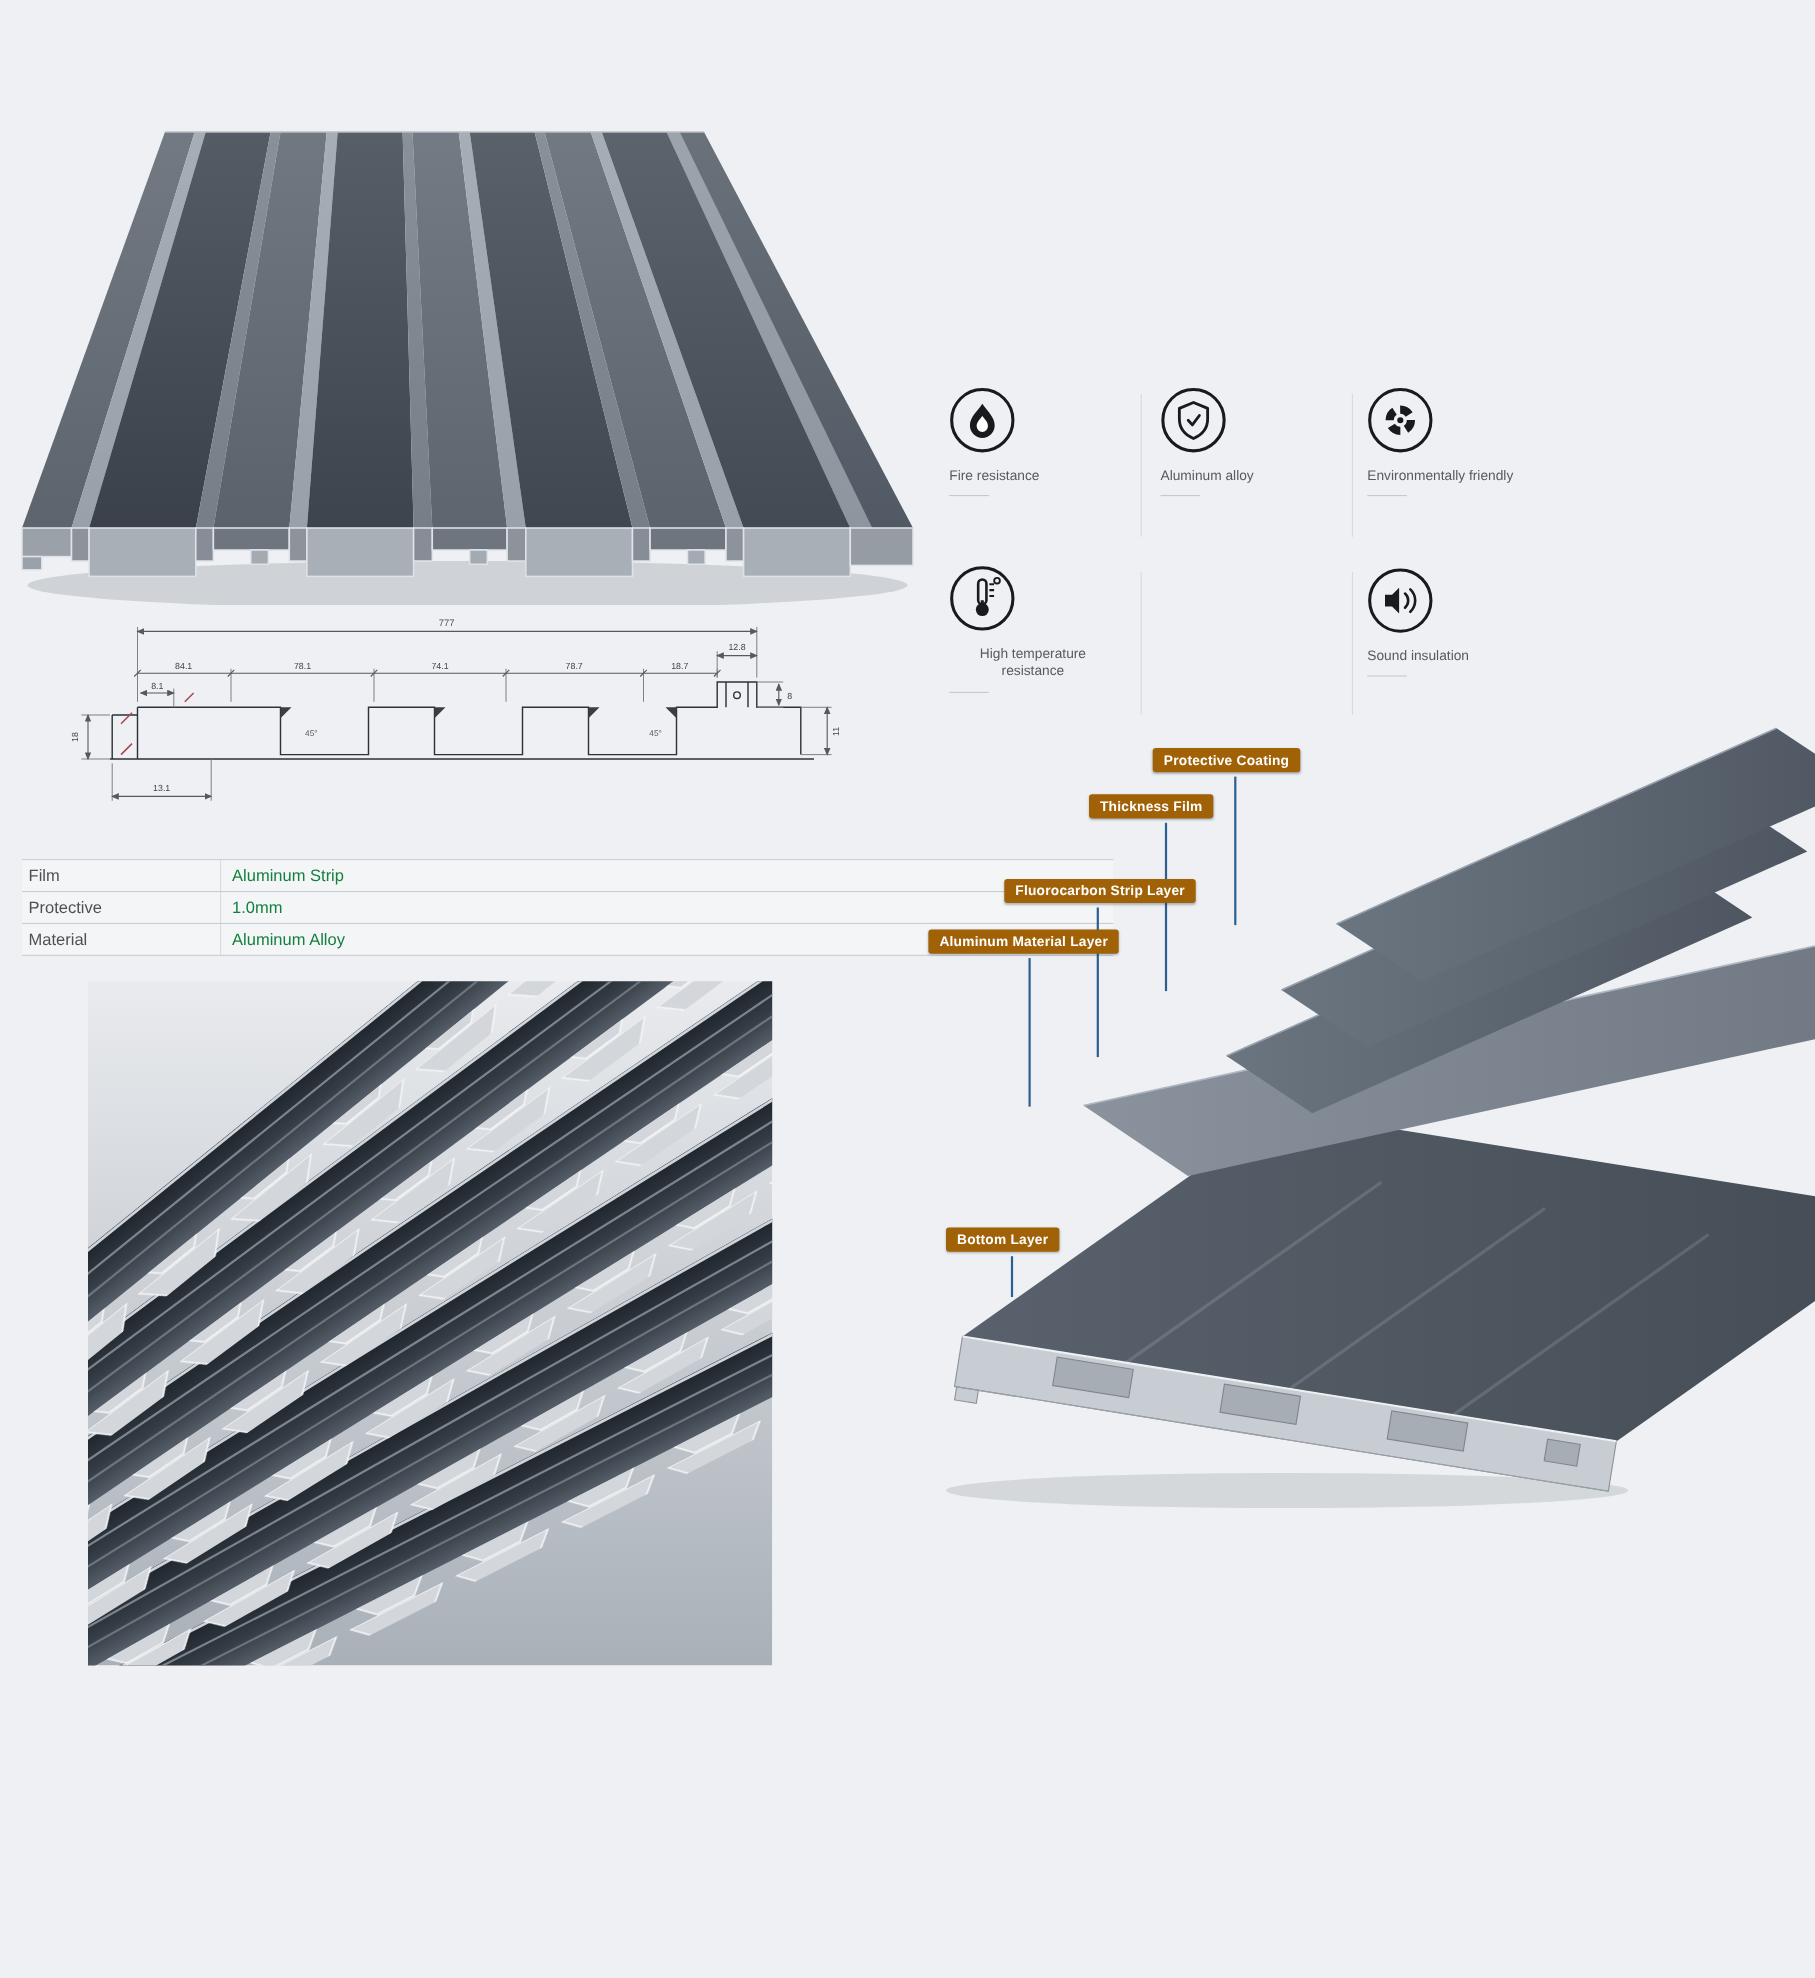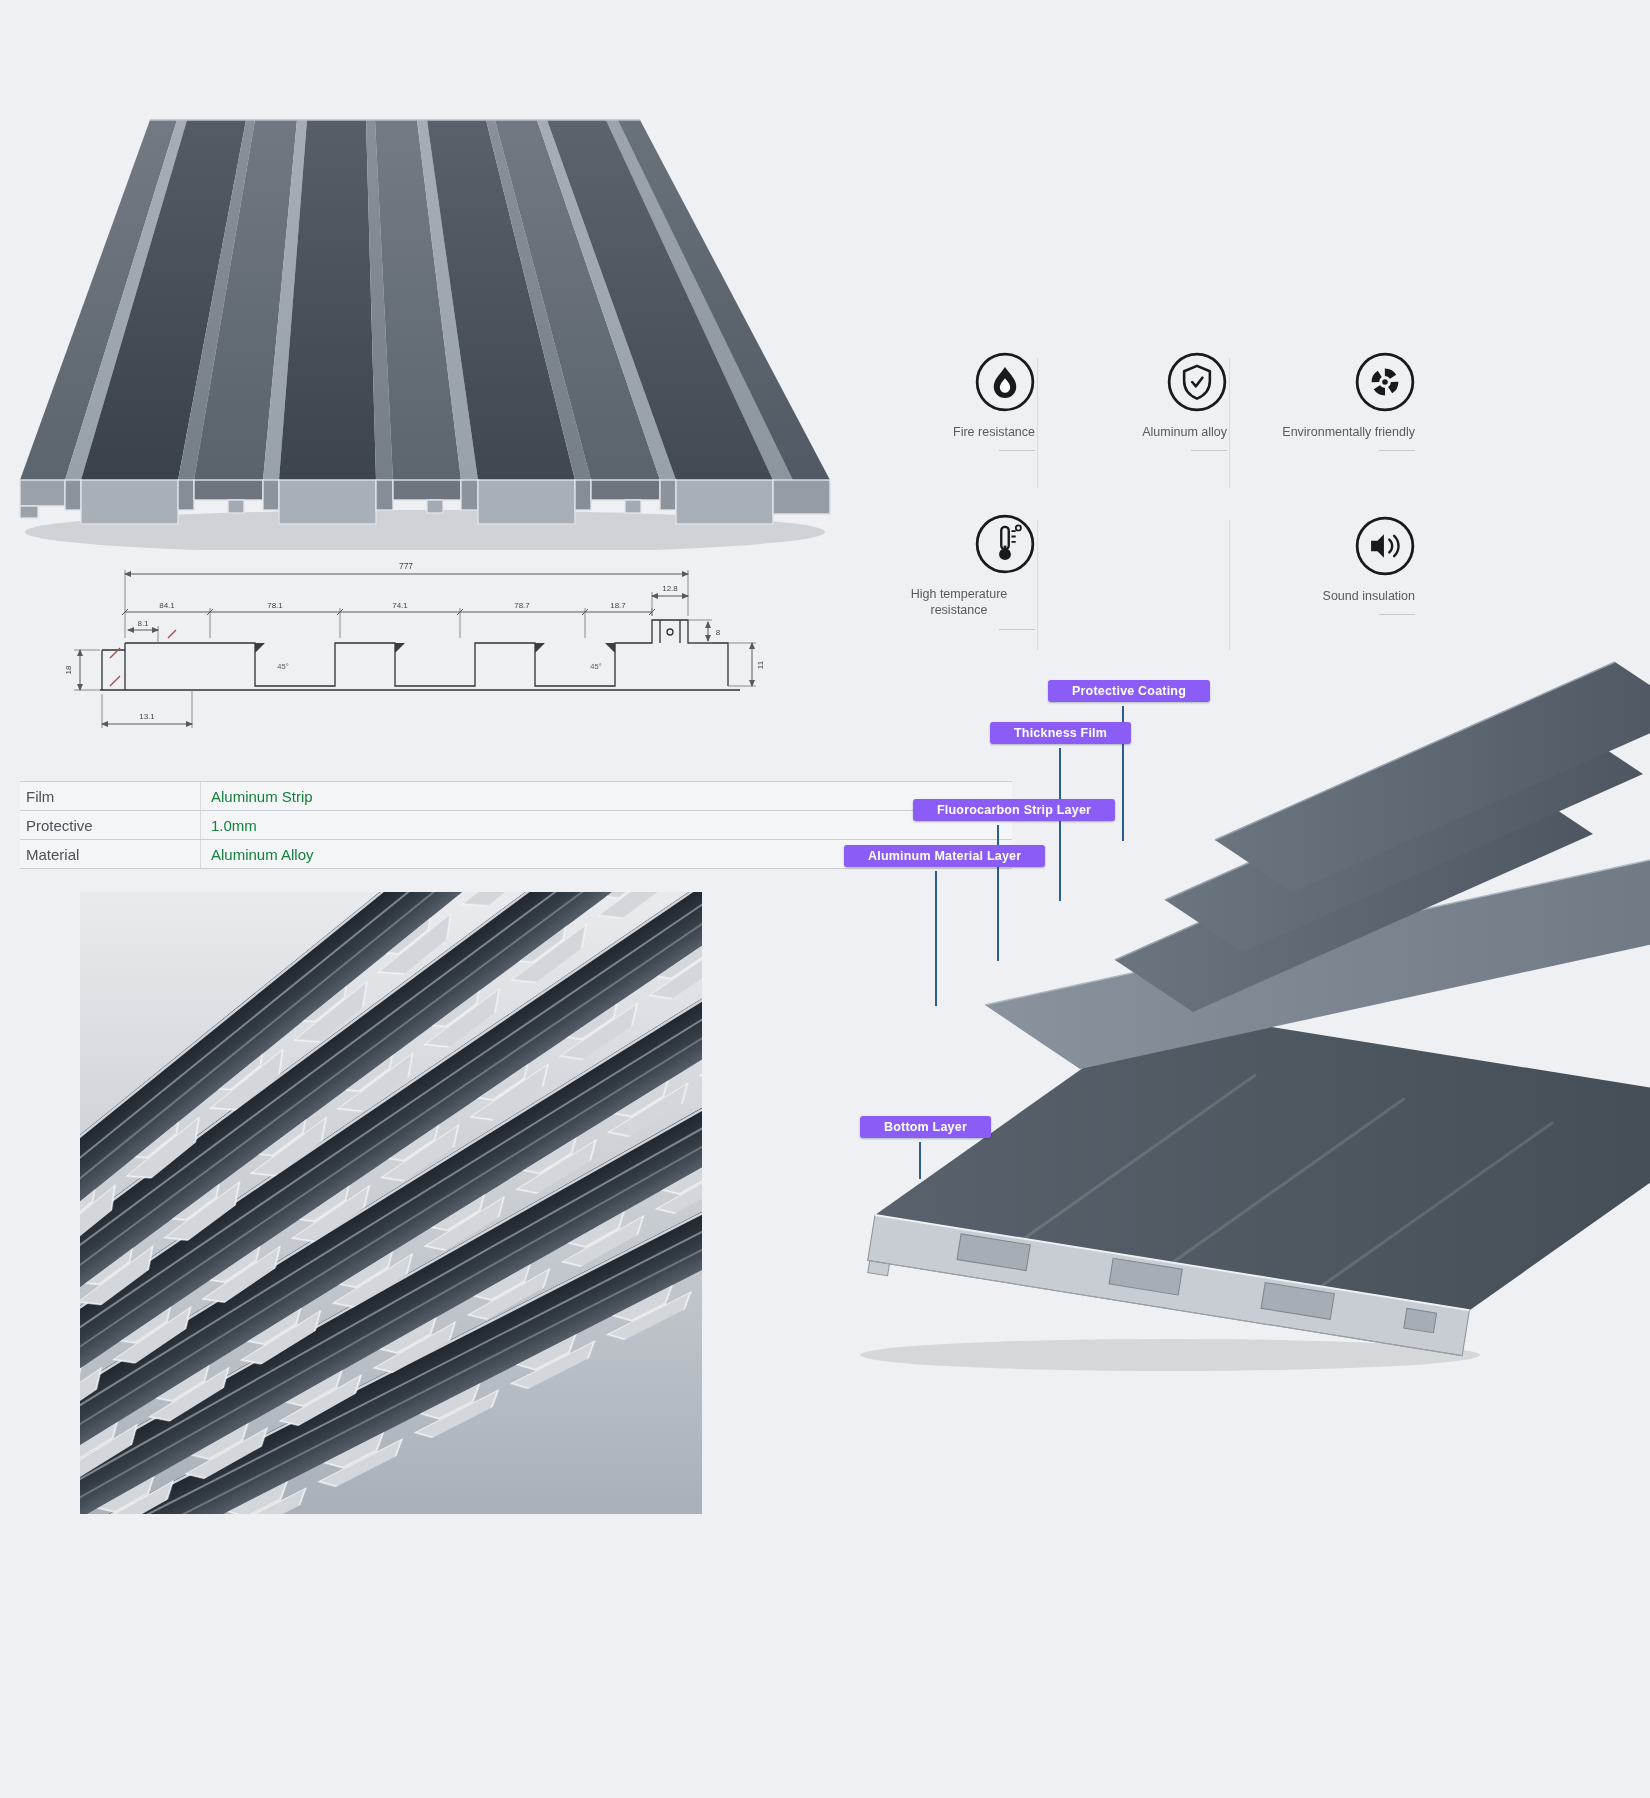--- a/index.html
+++ b/index.html
@@ -8,30 +8,30 @@
   #page{position:relative;width:1650px;height:1798px;background:#eef0f3;overflow:hidden}
   .abs{position:absolute}
 
   
   .spec-table{position:absolute;left:20px;top:781px;width:992px;border-bottom:1px solid #c9cdd2;background:rgba(255,255,255,.35)}
   .spec-row{display:flex;height:29px;align-items:stretch;border-top:1px solid #c9cdd2;font-size:15px}
   .spec-label{width:180px;padding-left:6px;color:#4c5157;display:flex;align-items:center}
   .spec-value{flex:1;padding-left:10px;color:#15803d;border-left:1px solid #d8dbde;display:flex;align-items:center}
 
   
-  .feat{position:absolute;width:172px;display:flex;flex-direction:column;align-items:flex-end;text-align:center}
+  .feat{position:absolute;width:172px;display:flex;flex-direction:column;align-items:flex-start;text-align:center}
   .feat-label{margin-top:12px;font-size:12.5px;color:#565b61;line-height:1.3;max-width:152px}
   .feat-rule{display:block;width:36px;height:1px;background:#c5c9ce;margin-top:10px}
   .ic-ring{fill:none;stroke:#181b1e;stroke-width:2.6}
   .ic-stroke{fill:none;stroke:#181b1e;stroke-width:2.4;stroke-linecap:round;stroke-linejoin:round}
   .vdiv{position:absolute;width:1px;background:#d7dade}
 
   
-  .layer-badge{position:absolute;background:#8b5cf6;color:#fff;font-size:12.5px;font-weight:bold;
-    padding:4px 24px;border-radius:3px;white-space:nowrap;box-shadow:0 1px 2px rgba(20,40,60,.3);letter-spacing:.2px}
+  .layer-badge{position:absolute;background:#a16207;color:#fff;font-size:12.5px;font-weight:bold;
+    padding:4px 10px;border-radius:3px;white-space:nowrap;box-shadow:0 1px 2px rgba(20,40,60,.3);letter-spacing:.2px}
 
   
   .dim{font-size:8.5px;fill:#41464c}
   .dim2{font-size:8px;fill:#41464c}
   .dim3{font-size:7.5px;fill:#555a60}
 </style>
 </head>
 <body>
 
 <div id="page">

